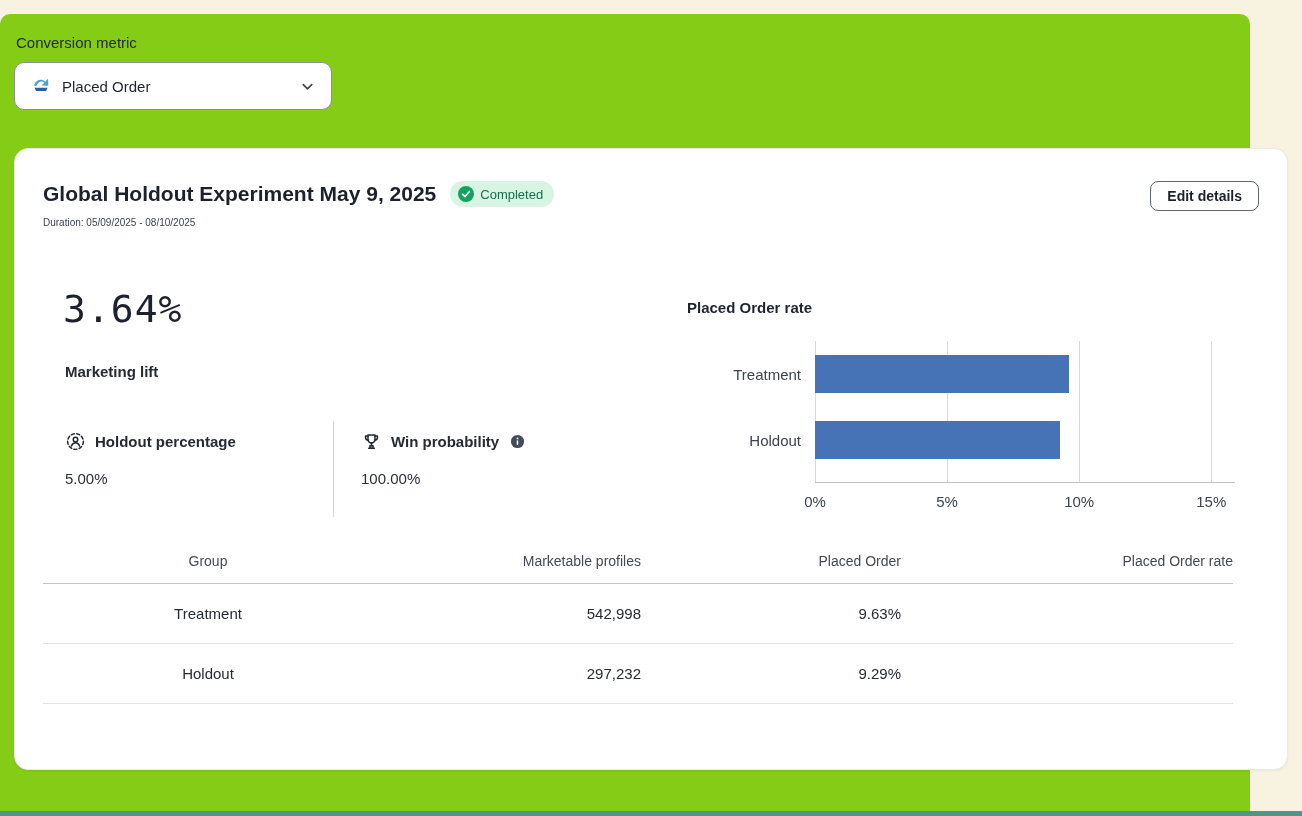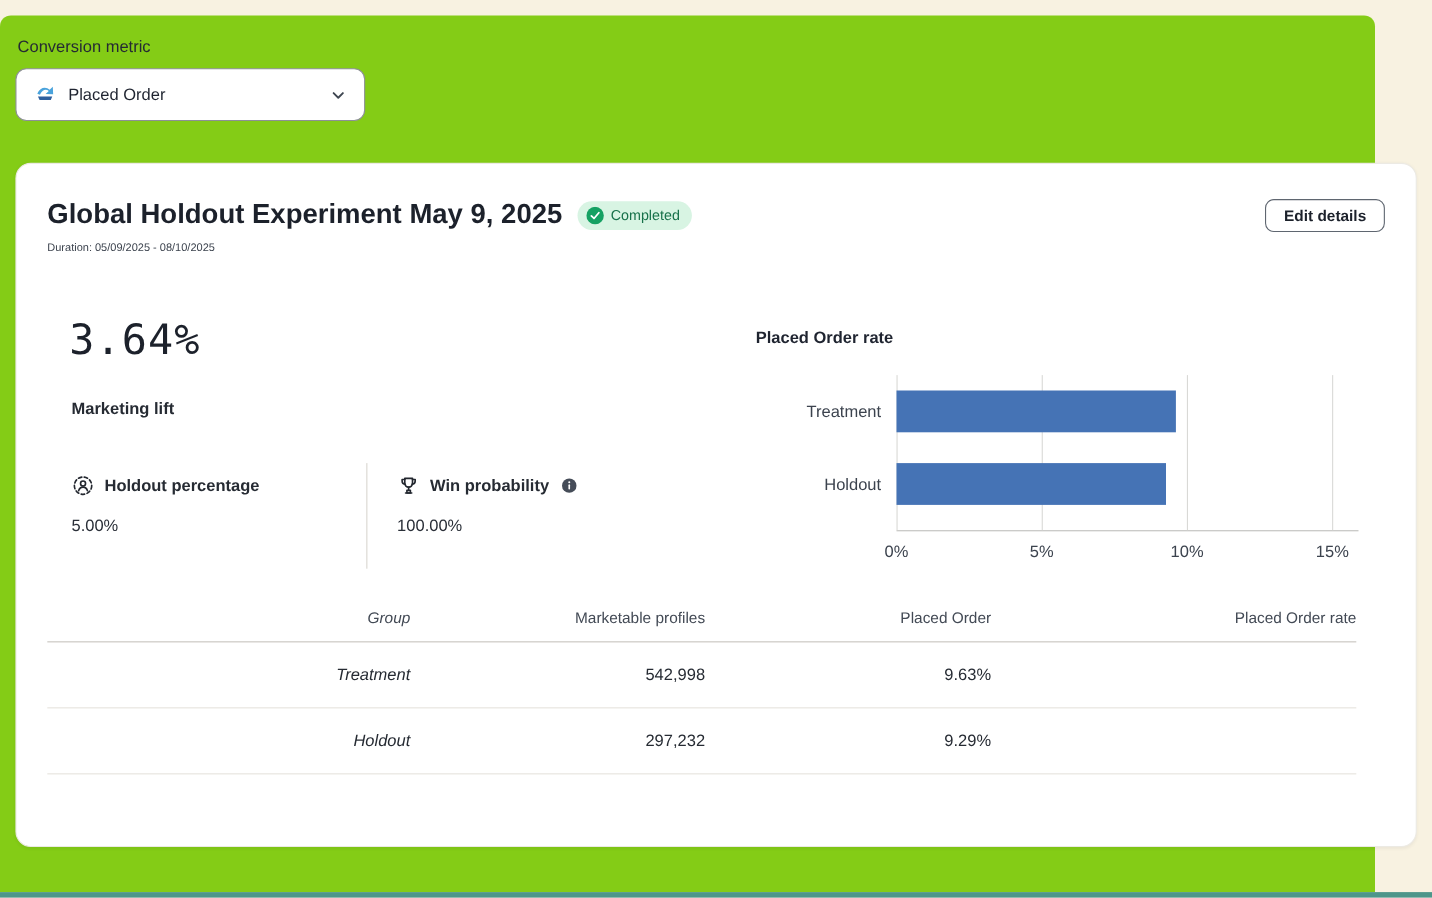--- a/index.html
+++ b/index.html
@@ -37,21 +37,21 @@
   .card {
     position: absolute; left: 14px; top: 134px; width: 1274px; height: 622px;
     background: #fff; border: 1px solid #eceae4; border-radius: 14px;
     box-shadow: 0 1px 3px rgba(16,24,40,.05);
   }
   .card-header {
     position: absolute; left: 28px; right: 28px; top: 32px;
     display: flex; justify-content: space-between; align-items: flex-start;
   }
   .title-row { display: flex; align-items: center; gap: 14px; }
-  .exp-title { font-size: 25px; font-weight: 700; color: #1c212b; }
+  .exp-title { font-size: 21px; font-weight: 700; color: #1c212b; }
   .status-badge {
     display: inline-flex; align-items: center; gap: 6px;
     background: #d8f4e3; color: #17714a;
     font-size: 13px; padding: 5px 11px 5px 8px; border-radius: 14px;
   }
   .duration { margin-top: 10px; font-size: 10px; color: #3c434e; }
   .edit-btn {
     background: #fff; border: 1px solid #5f6670; border-radius: 8px;
     padding: 6px 16px; font-family: "Liberation Sans", sans-serif;
     font-size: 14px; font-weight: 700; color: #1c212b; cursor: pointer;
@@ -114,21 +114,21 @@
   }
   .t-head {
     font-size: 14px; color: #434a55;
     padding-bottom: 14px; border-bottom: 1px solid #c7c4be;
   }
   .t-body-row {
     font-size: 15px; color: #262b33;
     padding: 21px 0; border-bottom: 1px solid #e6e3dd;
   }
   .t-cell { text-align: right; }
-  .t-cell.first { text-align: right; font-style: italic; }
+  .t-cell.first { text-align: center; }
 </style>
 </head>
 <body>
 
 <div class="bottom-accent"></div>
 
 <div class="page">
 
   <div class="metric-label">Conversion metric</div>
 

